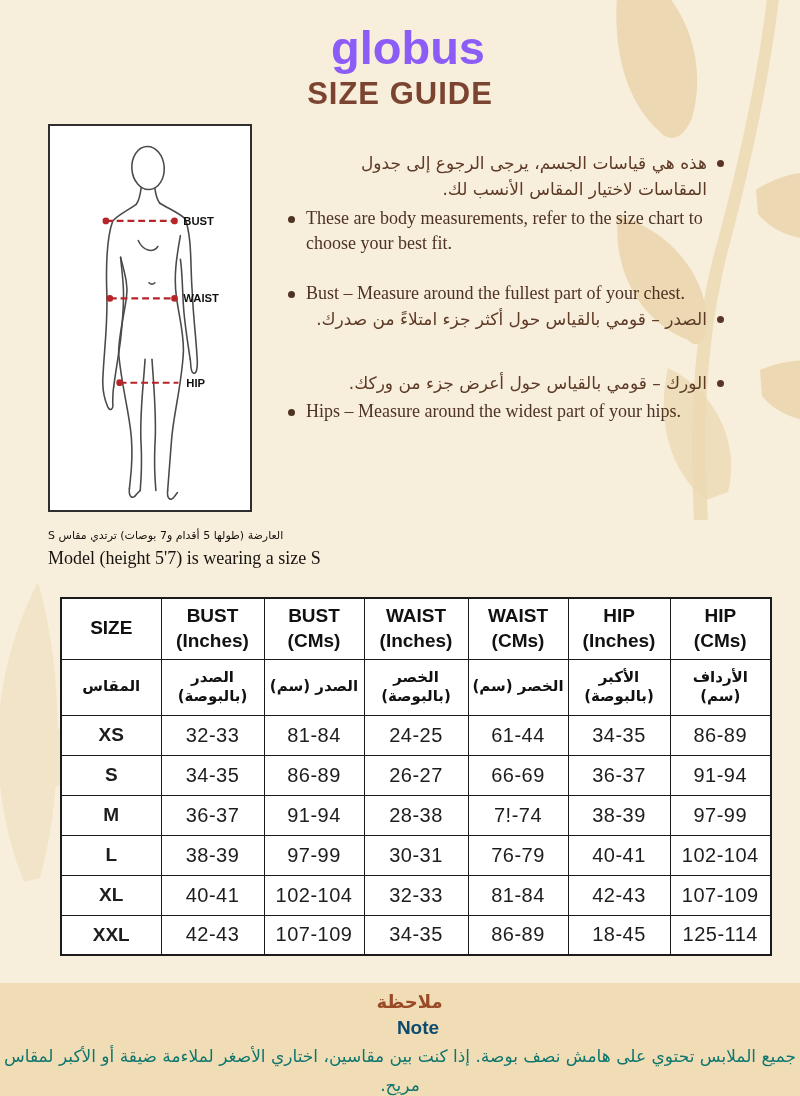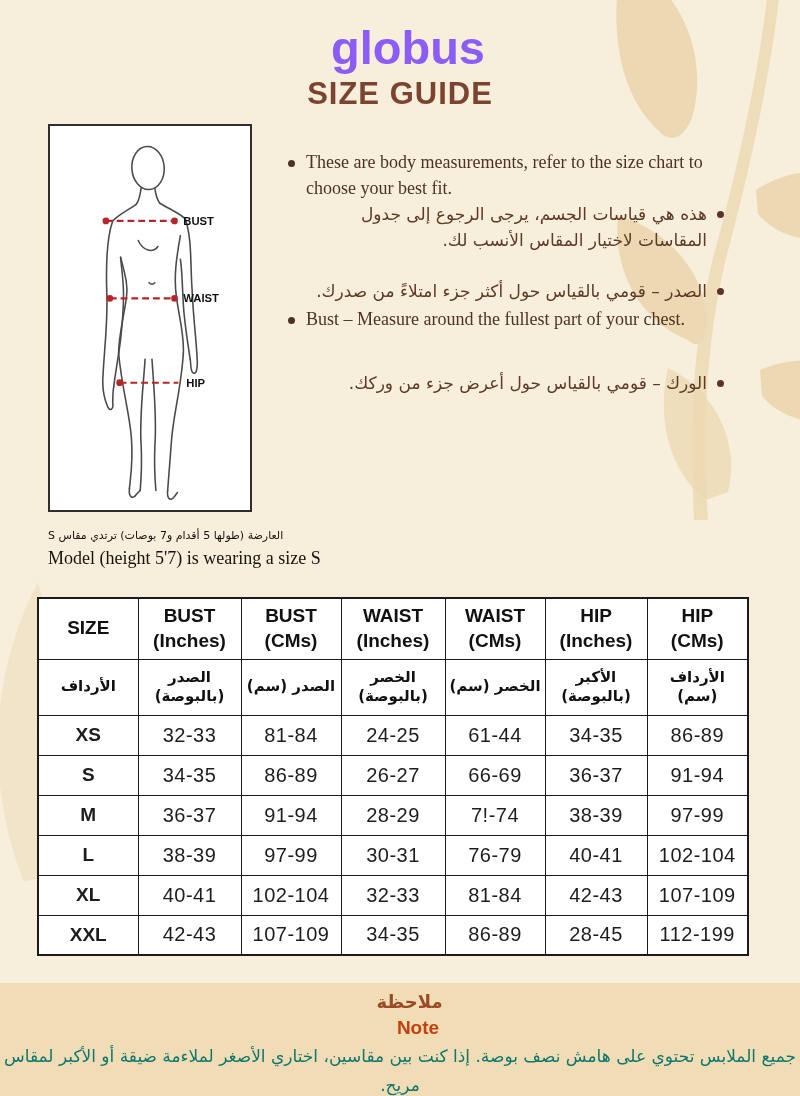--- a/index.html
+++ b/index.html
@@ -58,21 +58,21 @@
     font-family:"DejaVu Sans",sans-serif;font-size:11px;color:#16130f;
     line-height:1.6;
   }
   .model-note .en{
     font-family:"Liberation Serif",serif;font-size:18px;color:#16130f;
     line-height:1.45;
   }
 
   
   .size-table{
-    position:absolute;left:37px;top:597px;width:710px;
+    position:absolute;left:60px;top:597px;width:710px;
     border-collapse:collapse;background:#ffffff;
     border:2.5px solid #1b1b1b;table-layout:fixed;
   }
   .size-table th,.size-table td{
     border:1.6px solid #1b1b1b;text-align:center;vertical-align:middle;
     padding:0;
   }
   .size-table thead tr.en-head{height:61px;}
   .size-table thead tr.ar-head{height:56px;}
   .size-table tbody tr{height:40px;}
@@ -92,21 +92,21 @@
   
   .note-band{
     position:absolute;left:0;top:983px;width:800px;height:113px;
     background:#f0ddb6;text-align:center;box-sizing:border-box;padding-top:7px;
   }
   .note-heading-ar{
     direction:rtl;font-family:"DejaVu Sans",sans-serif;
     font-size:18px;font-weight:800;color:#9a4a26;line-height:1.35;padding-left:19px;
   }
   .note-heading-en{
-    font-size:19px;font-weight:800;color:#c2410c;line-height:1.45;margin-left:36px;
+    font-size:19px;font-weight:800;color:#0c4a6e;line-height:1.45;margin-left:36px;
   }
   .note-body-ar{
     direction:rtl;font-family:"DejaVu Sans",sans-serif;
     font-size:17px;font-weight:400;color:#0f766e;line-height:1.7;
   }
   .note-body-en{
     font-size:16px;font-weight:600;color:#6f452a;line-height:1.35;
   }
 </style>
 </head>
@@ -168,43 +168,47 @@
     <g fill="#111" font-family="Liberation Sans, sans-serif" font-size="11.5" font-weight="bold">
       <text x="136" y="99">BUST</text>
       <text x="136" y="178">WAIST</text>
       <text x="139" y="264">HIP</text>
     </g>
   </svg>
 </div>
 
 <div class="instructions" id="instructions">
     <div class="pair">
+      <div class="bullet-row ar">
+        <span class="dot"></span>
+        <span class="txt">هذه هي قياسات الجسم، يرجى الرجوع إلى جدول المقاسات لاختيار المقاس الأنسب لك.</span>
+      </div>
       <div class="bullet-row en">
         <span class="dot"></span>
         <span class="txt">These are body measurements, refer to the size chart to choose your best fit.</span>
-      </div>
-      <div class="bullet-row ar">
-        <span class="dot"></span>
-        <span class="txt">هذه هي قياسات الجسم، يرجى الرجوع إلى جدول المقاسات لاختيار المقاس الأنسب لك.</span>
       </div>
     </div>
     <div class="pair gap-lg">
+      <div class="bullet-row en">
+        <span class="dot"></span>
+        <span class="txt">Bust – Measure around the fullest part of your chest.</span>
+      </div>
       <div class="bullet-row ar">
         <span class="dot"></span>
         <span class="txt">الصدر – قومي بالقياس حول أكثر جزء امتلاءً من صدرك.</span>
-      </div>
-      <div class="bullet-row en">
-        <span class="dot"></span>
-        <span class="txt">Bust – Measure around the fullest part of your chest.</span>
       </div>
     </div>
     <div class="pair">
       <div class="bullet-row ar">
         <span class="dot"></span>
         <span class="txt">الورك – قومي بالقياس حول أعرض جزء من وركك.</span>
+      </div>
+      <div class="bullet-row en">
+        <span class="dot"></span>
+        <span class="txt">Hips – Measure around the widest part of your hips.</span>
       </div>
     </div>
   </div>
 
 <div class="model-note">
   <div class="ar" dir="rtl">العارضة (طولها 5 أقدام و7 بوصات) ترتدي مقاس S</div>
   <div class="en">Model (height 5'7) is wearing a size S</div>
 </div>
 
 <table class="size-table">
@@ -241,21 +245,21 @@
       <th>
           <div>HIP</div>
           <div>(Inches)</div>
         </th>
       <th>
           <div>HIP</div>
           <div>(CMs)</div>
         </th>
     </tr>
     <tr class="ar-head">
-      <td>الأرداف</td>
+      <td>المقاس</td>
       <td>الصدر (بالبوصة)</td>
       <td>الصدر (سم)</td>
       <td>الخصر (بالبوصة)</td>
       <td>الخصر (سم)</td>
       <td>الأكبر (بالبوصة)</td>
       <td>الأرداف (سم)</td>
     </tr>
   </thead>
   <tbody>
       <tr>
@@ -273,21 +277,21 @@
         <td>86-89</td>
         <td>26-27</td>
         <td>66-69</td>
         <td>36-37</td>
         <td>91-94</td>
       </tr>
       <tr>
         <td class="size-col">M</td>
         <td>36-37</td>
         <td>91-94</td>
-        <td>28-29</td>
+        <td>28-38</td>
         <td>7!-74</td>
         <td>38-39</td>
         <td>97-99</td>
       </tr>
       <tr>
         <td class="size-col">L</td>
         <td>38-39</td>
         <td>97-99</td>
         <td>30-31</td>
         <td>76-79</td>
@@ -302,22 +306,22 @@
         <td>81-84</td>
         <td>42-43</td>
         <td>107-109</td>
       </tr>
       <tr>
         <td class="size-col">XXL</td>
         <td>42-43</td>
         <td>107-109</td>
         <td>34-35</td>
         <td>86-89</td>
-        <td>28-45</td>
-        <td>112-199</td>
+        <td>18-45</td>
+        <td>125-114</td>
       </tr>
     </tbody>
 </table>
 
 <div class="note-band">
   <div class="note-heading-ar">ملاحظة</div>
   <div class="note-heading-en">Note</div>
   <div class="note-body-ar">جميع الملابس تحتوي على هامش نصف بوصة. إذا كنت بين مقاسين، اختاري الأصغر لملاءمة ضيقة أو الأكبر لمقاس مريح.</div>
   <div class="note-body-en">All garments have a ½ inch margin. On a size border, choose smaller for a snug fit or larger for a relaxed fit.</div>
 </div>

